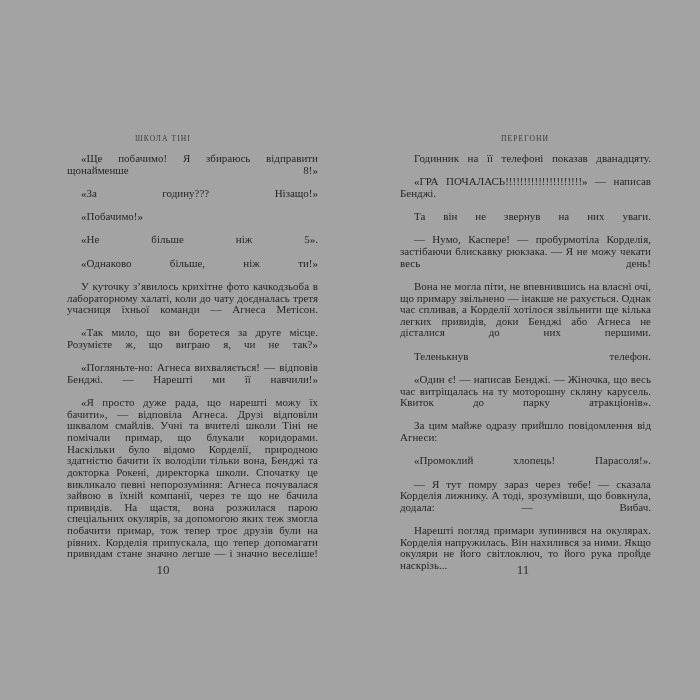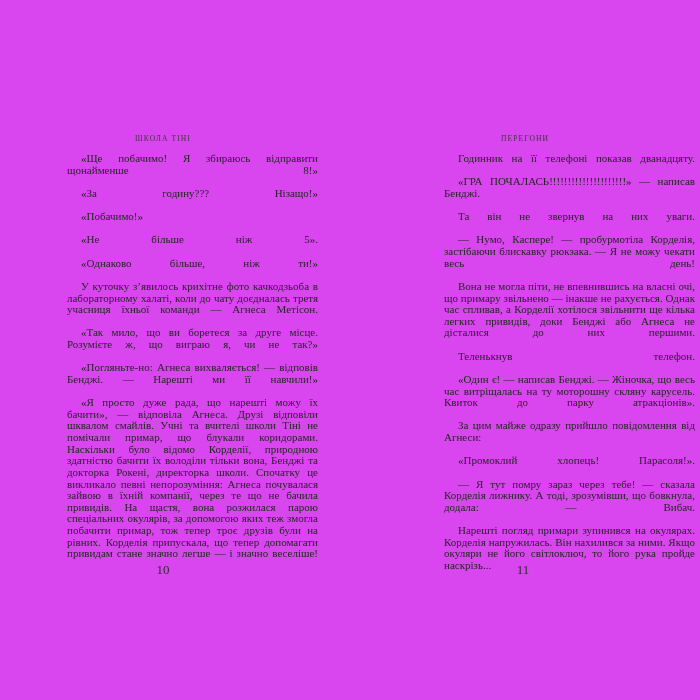--- a/index.html
+++ b/index.html
@@ -23,21 +23,21 @@
     display: flex;
     justify-content: center;
     align-items: flex-start;
   }
 
   .page {
     position: absolute;
     top: 0;
     width: 350px;
     height: 700px;
-    background: #d946ef;
+    background: #a3a3a3;
     box-sizing: border-box;
   }
   .page-left  { left: 0; }
   .page-right { left: 350px; }
 
   .running-head {
     position: absolute;
     top: 134px;
     left: 0;
     right: 0;
@@ -62,21 +62,20 @@
     color: #262626;
     -webkit-font-smoothing: antialiased;
   }
   .page-left .textblock {
     left: 67px;
     width: 251px;
   }
   .page-right .textblock {
     left: 400px;
     width: 251px;
-    margin-left: 44px;
   }
   .page-right .textblock { left: 50px; }
 
   .para {
     margin: 0;
     text-indent: 14px;
   }
   .para:last-child {
     text-align: justify;
   }

